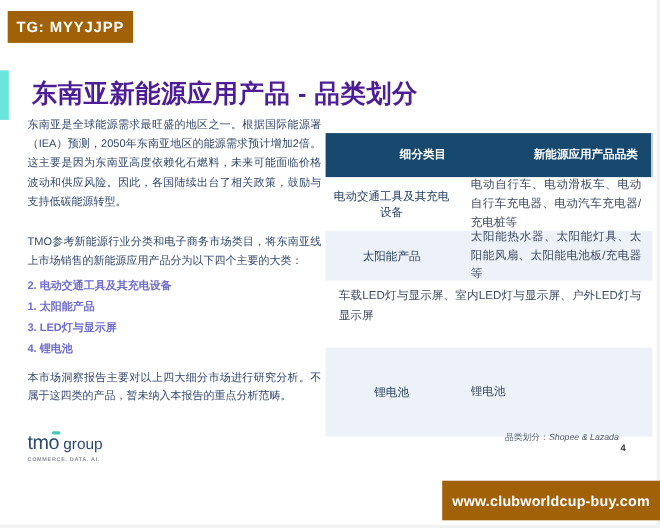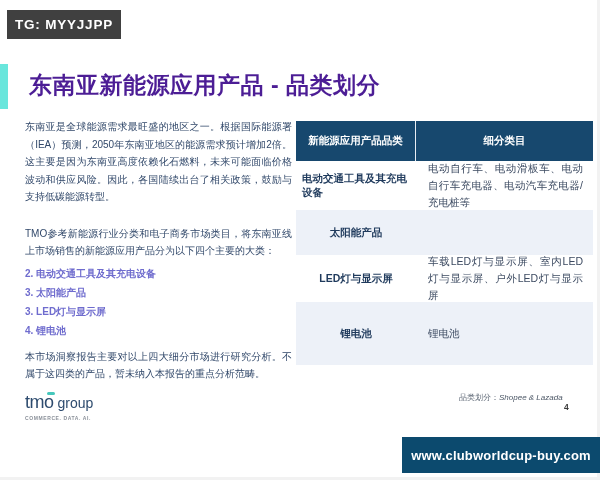--- a/index.html
+++ b/index.html
@@ -12,21 +12,21 @@
     background: #ffffff;
     overflow: hidden;
     box-shadow: inset -3px -3px 0 #f2f2f2;
   }
 
   
   .tg-badge {
     position: absolute;
     left: 7px; top: 10px;
     width: 114px; height: 29px;
-    background: #404040;
+    background: #a16207;
     color: #ffffff;
     font-size: 13.5px;
     font-weight: bold;
     letter-spacing: 0.8px;
     display: flex; align-items: center; justify-content: center;
   }
 
   
   .title-accent {
     position: absolute;
@@ -40,21 +40,21 @@
     width: 540px;
     color: #4c1d95;
     font-size: 23px;
     font-weight: bold;
     letter-spacing: 0.5px;
   }
 
   
   .left-col {
     position: absolute;
-    left: 25px; top: 118px;
+    left: 25px; top: 105px;
     width: 267px;
     color: #31486a;
     font-size: 10px;
     line-height: 1.75;
     text-align: justify;
   }
   .left-col .p2 { margin-top: 19px; }
   .cat-list { list-style: none; margin-top: 7px; }
   .cat-list li {
     color: #6f6cce;
@@ -84,36 +84,37 @@
   }
   .t-header .h-cell.c1 { width: 120px; border-right: 1px solid #e8edf3; }
   .t-header .h-cell.c2 { flex: 1; }
   .t-row { display: flex; }
   .t-row.alt { background: #edf1f8; }
   .t-row .cat {
     width: 120px;
     display: flex; align-items: center; justify-content: center;
     color: #1f3a5c;
     font-size: 10.5px;
-    font-weight: bold;
+    font-weight: normal;
+    text-align: center;
     padding: 0 6px;
   }
   .t-row .sub {
     flex: 1;
     display: flex; align-items: center;
     color: #3c4a61;
     font-size: 10.5px;
     line-height: 1.65;
     padding: 6px 10px 6px 12px;
     text-align: justify;
   }
   .t-row.r1 { height: 49px; }
   .t-row.r2 { height: 45px; }
   .t-row.r3 { height: 47px; }
-  .t-row.r4 { height: 63px; }
+  .t-row.r4 { height: 81px; margin-top: 14px; }
 
   
   .logo {
     position: absolute;
     left: 25px; top: 392px;
   }
   .logo-line { position: relative; color: #2d4b6e; }
   .logo-tmo { font-size: 18px; font-weight: 400; letter-spacing: -0.5px; }
   .logo-o-accent {
     position: absolute;
@@ -147,21 +148,21 @@
     font-size: 8.5px;
     font-weight: bold;
     color: #3a3a3a;
   }
 
   
   .watermark {
     position: absolute;
     left: 402px; top: 437px;
     width: 198px; height: 36px;
-    background: #0c4a6e;
+    background: #a16207;
     display: flex; align-items: center; justify-content: center;
     color: #ffffff;
     font-size: 13px;
     font-weight: bold;
     letter-spacing: 0.2px;
   }
 </style>
 </head>
 <body>
 
@@ -170,41 +171,41 @@
   <div class="tg-badge">TG: MYYJJPP</div>
 
   <div class="title-accent"></div>
   <h1 class="page-title">东南亚新能源应用产品 - 品类划分</h1>
 
   <div class="left-col">
     <p class="p1">东南亚是全球能源需求最旺盛的地区之一。根据国际能源署（IEA）预测，2050年东南亚地区的能源需求预计增加2倍。这主要是因为东南亚高度依赖化石燃料，未来可能面临价格波动和供应风险。因此，各国陆续出台了相关政策，鼓励与支持低碳能源转型。</p>
     <p class="p2">TMO参考新能源行业分类和电子商务市场类目，将东南亚线上市场销售的新能源应用产品分为以下四个主要的大类：</p>
     <ul class="cat-list">
       <li>2. 电动交通工具及其充电设备</li>
-      <li>3. 太阳能产品</li>
+      <li>1. 太阳能产品</li>
       <li>3. LED灯与显示屏</li>
       <li>4. 锂电池</li>
     </ul>
     <p class="p3">本市场洞察报告主要对以上四大细分市场进行研究分析。不属于这四类的产品，暂未纳入本报告的重点分析范畴。</p>
   </div>
 
   <div class="category-table">
     <div class="t-header">
+      <div class="h-cell c2">细分类目</div>
       <div class="h-cell c1">新能源应用产品品类</div>
-      <div class="h-cell c2">细分类目</div>
     </div>
     <div class="t-row r1">
       <div class="cat">电动交通工具及其充电设备</div>
       <div class="sub">电动自行车、电动滑板车、电动自行车充电器、电动汽车充电器/充电桩等</div>
     </div>
     <div class="t-row r2 alt">
       <div class="cat">太阳能产品</div>
+      <div class="sub">太阳能热水器、太阳能灯具、太阳能风扇、太阳能电池板/充电器等</div>
     </div>
     <div class="t-row r3">
-      <div class="cat">LED灯与显示屏</div>
       <div class="sub">车载LED灯与显示屏、室内LED灯与显示屏、户外LED灯与显示屏</div>
     </div>
     <div class="t-row r4 alt">
       <div class="cat">锂电池</div>
       <div class="sub">锂电池</div>
     </div>
   </div>
 
   <div class="logo">
     <div class="logo-line">

